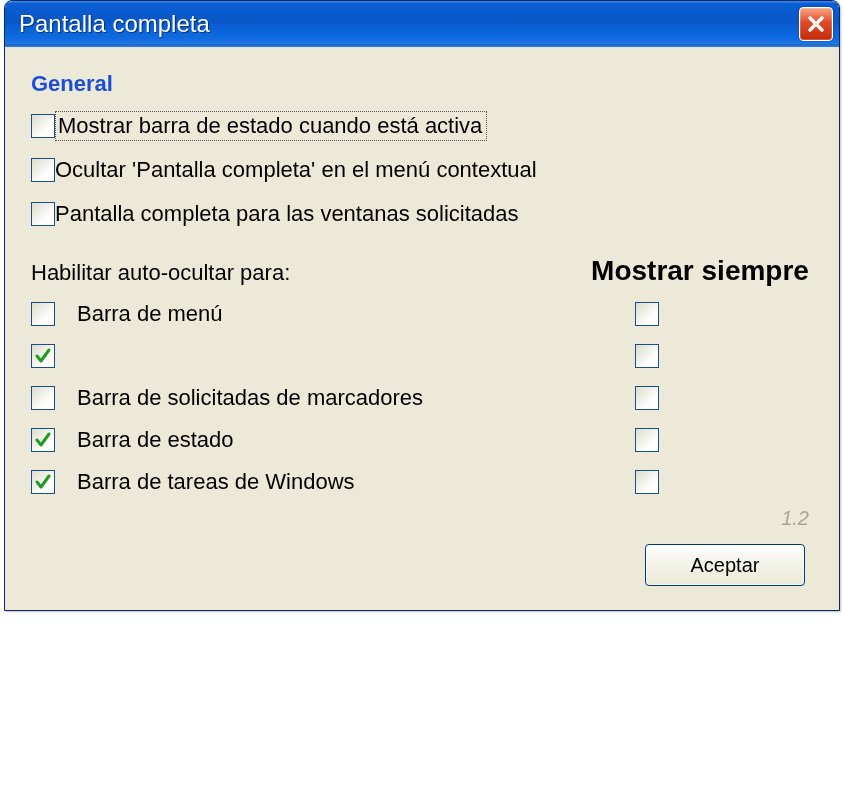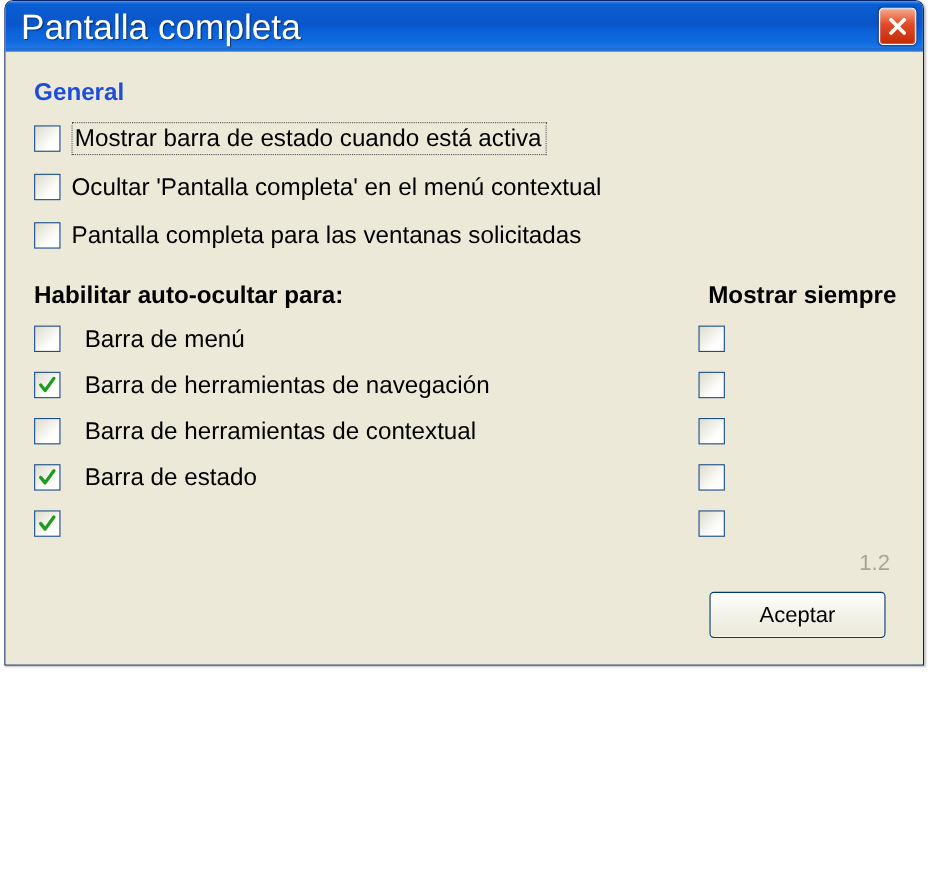--- a/index.html
+++ b/index.html
@@ -39,21 +39,21 @@
     position: relative;
   }
   .titlebar::after{
     content:"";
     position:absolute;
     left:0;right:0;bottom:0;height:3px;
     background: linear-gradient(to bottom, rgba(0,0,0,0.15), rgba(0,0,0,0));
   }
   .titlebar-text {
     color: #ffffff;
-    font-size: 32px;
+    font-size: 24px;
     text-shadow: 1px 1px 1px rgba(0,0,0,0.5);
     white-space: nowrap;
   }
   .close-btn {
     width: 34px;
     height: 34px;
     background: linear-gradient(to bottom, #f8a989 0%, #e04a26 45%, #c32b07 100%);
     border: 1px solid #ffffff;
     border-radius: 4px;
     display: flex;
@@ -72,21 +72,20 @@
   .section-heading {
     font-weight: bold;
     font-size: 22px;
     color: #1d4ed8;
     margin: 4px 0 10px 0;
   }
 
   .checkbox-row {
     display: flex;
     align-items: center;
-    gap: 10px;
     margin: 6px 0;
     height: 38px;
   }
 
   .checkbox {
     width: 24px;
     height: 24px;
     background: linear-gradient(to bottom right, #dcdccc 0%, #ffffff 70%);
     border: 1px solid #1c4e89;
     display: inline-flex;
@@ -109,31 +108,31 @@
     padding: 1px 4px 1px 2px;
   }
 
   .two-col-header {
     display: flex;
     align-items: baseline;
     margin-top: 22px;
     margin-bottom: 6px;
   }
   .two-col-header .left-h {
-    font-weight: bold;
+    font-weight: normal;
     font-size: 22px;
     color:#000;
     flex: 1 1 auto;
   }
   .two-col-header .right-h {
     font-weight: bold;
-    font-size: 22px;
+    font-size: 28px;
     color:#000;
     width: 230px;
-    text-align: right;
+    text-align: center;
   }
 
   .toggle-row {
     display: flex;
     align-items: center;
     height: 42px;
   }
   .toggle-row .left {
     display: flex;
     align-items: center;
@@ -146,20 +145,21 @@
     justify-content: flex-start;
     padding-left: 50px;
   }
 
   .version {
     text-align: right;
     color: #a7a593;
     font-size: 20px;
     padding: 0 6px 2px 0;
     margin-top: 4px;
+    font-style: italic;
   }
 
   .button-row {
     display: flex;
     justify-content: flex-end;
     gap: 4px;
     padding: 12px 10px 6px 0;
   }
   .xp-button {
     min-width: 160px;
@@ -235,35 +235,34 @@
       </div>
     </div>
 
     <div class="toggle-row">
       <div class="left">
         <span class="checkbox checked">
           <svg width="18" height="18" viewBox="0 0 18 18">
               <path d="M3 9 L7 14 L15 3" stroke="#1f9b1f" stroke-width="3" fill="none" stroke-linecap="round" stroke-linejoin="round"></path>
             </svg>
         </span>
-        <span class="row-label">Barra de herramientas de navegación</span>
-      </div>
-      <div class="right">
-        <span class="checkbox">
-          
-        </span>
-      </div>
-    </div>
-
-    <div class="toggle-row">
-      <div class="left">
-        <span class="checkbox">
-          
-        </span>
-        <span class="row-label">Barra de herramientas de contextual</span>
+      </div>
+      <div class="right">
+        <span class="checkbox">
+          
+        </span>
+      </div>
+    </div>
+
+    <div class="toggle-row">
+      <div class="left">
+        <span class="checkbox">
+          
+        </span>
+        <span class="row-label">Barra de solicitadas de marcadores</span>
       </div>
       <div class="right">
         <span class="checkbox">
           
         </span>
       </div>
     </div>
 
 
     <div class="toggle-row">
@@ -282,20 +281,21 @@
       </div>
     </div>
 
     <div class="toggle-row">
       <div class="left">
         <span class="checkbox checked">
           <svg width="18" height="18" viewBox="0 0 18 18">
               <path d="M3 9 L7 14 L15 3" stroke="#1f9b1f" stroke-width="3" fill="none" stroke-linecap="round" stroke-linejoin="round"></path>
             </svg>
         </span>
+        <span class="row-label">Barra de tareas de Windows</span>
       </div>
       <div class="right">
         <span class="checkbox">
           
         </span>
       </div>
     </div>
 
     <div class="version">1.2</div>
 

